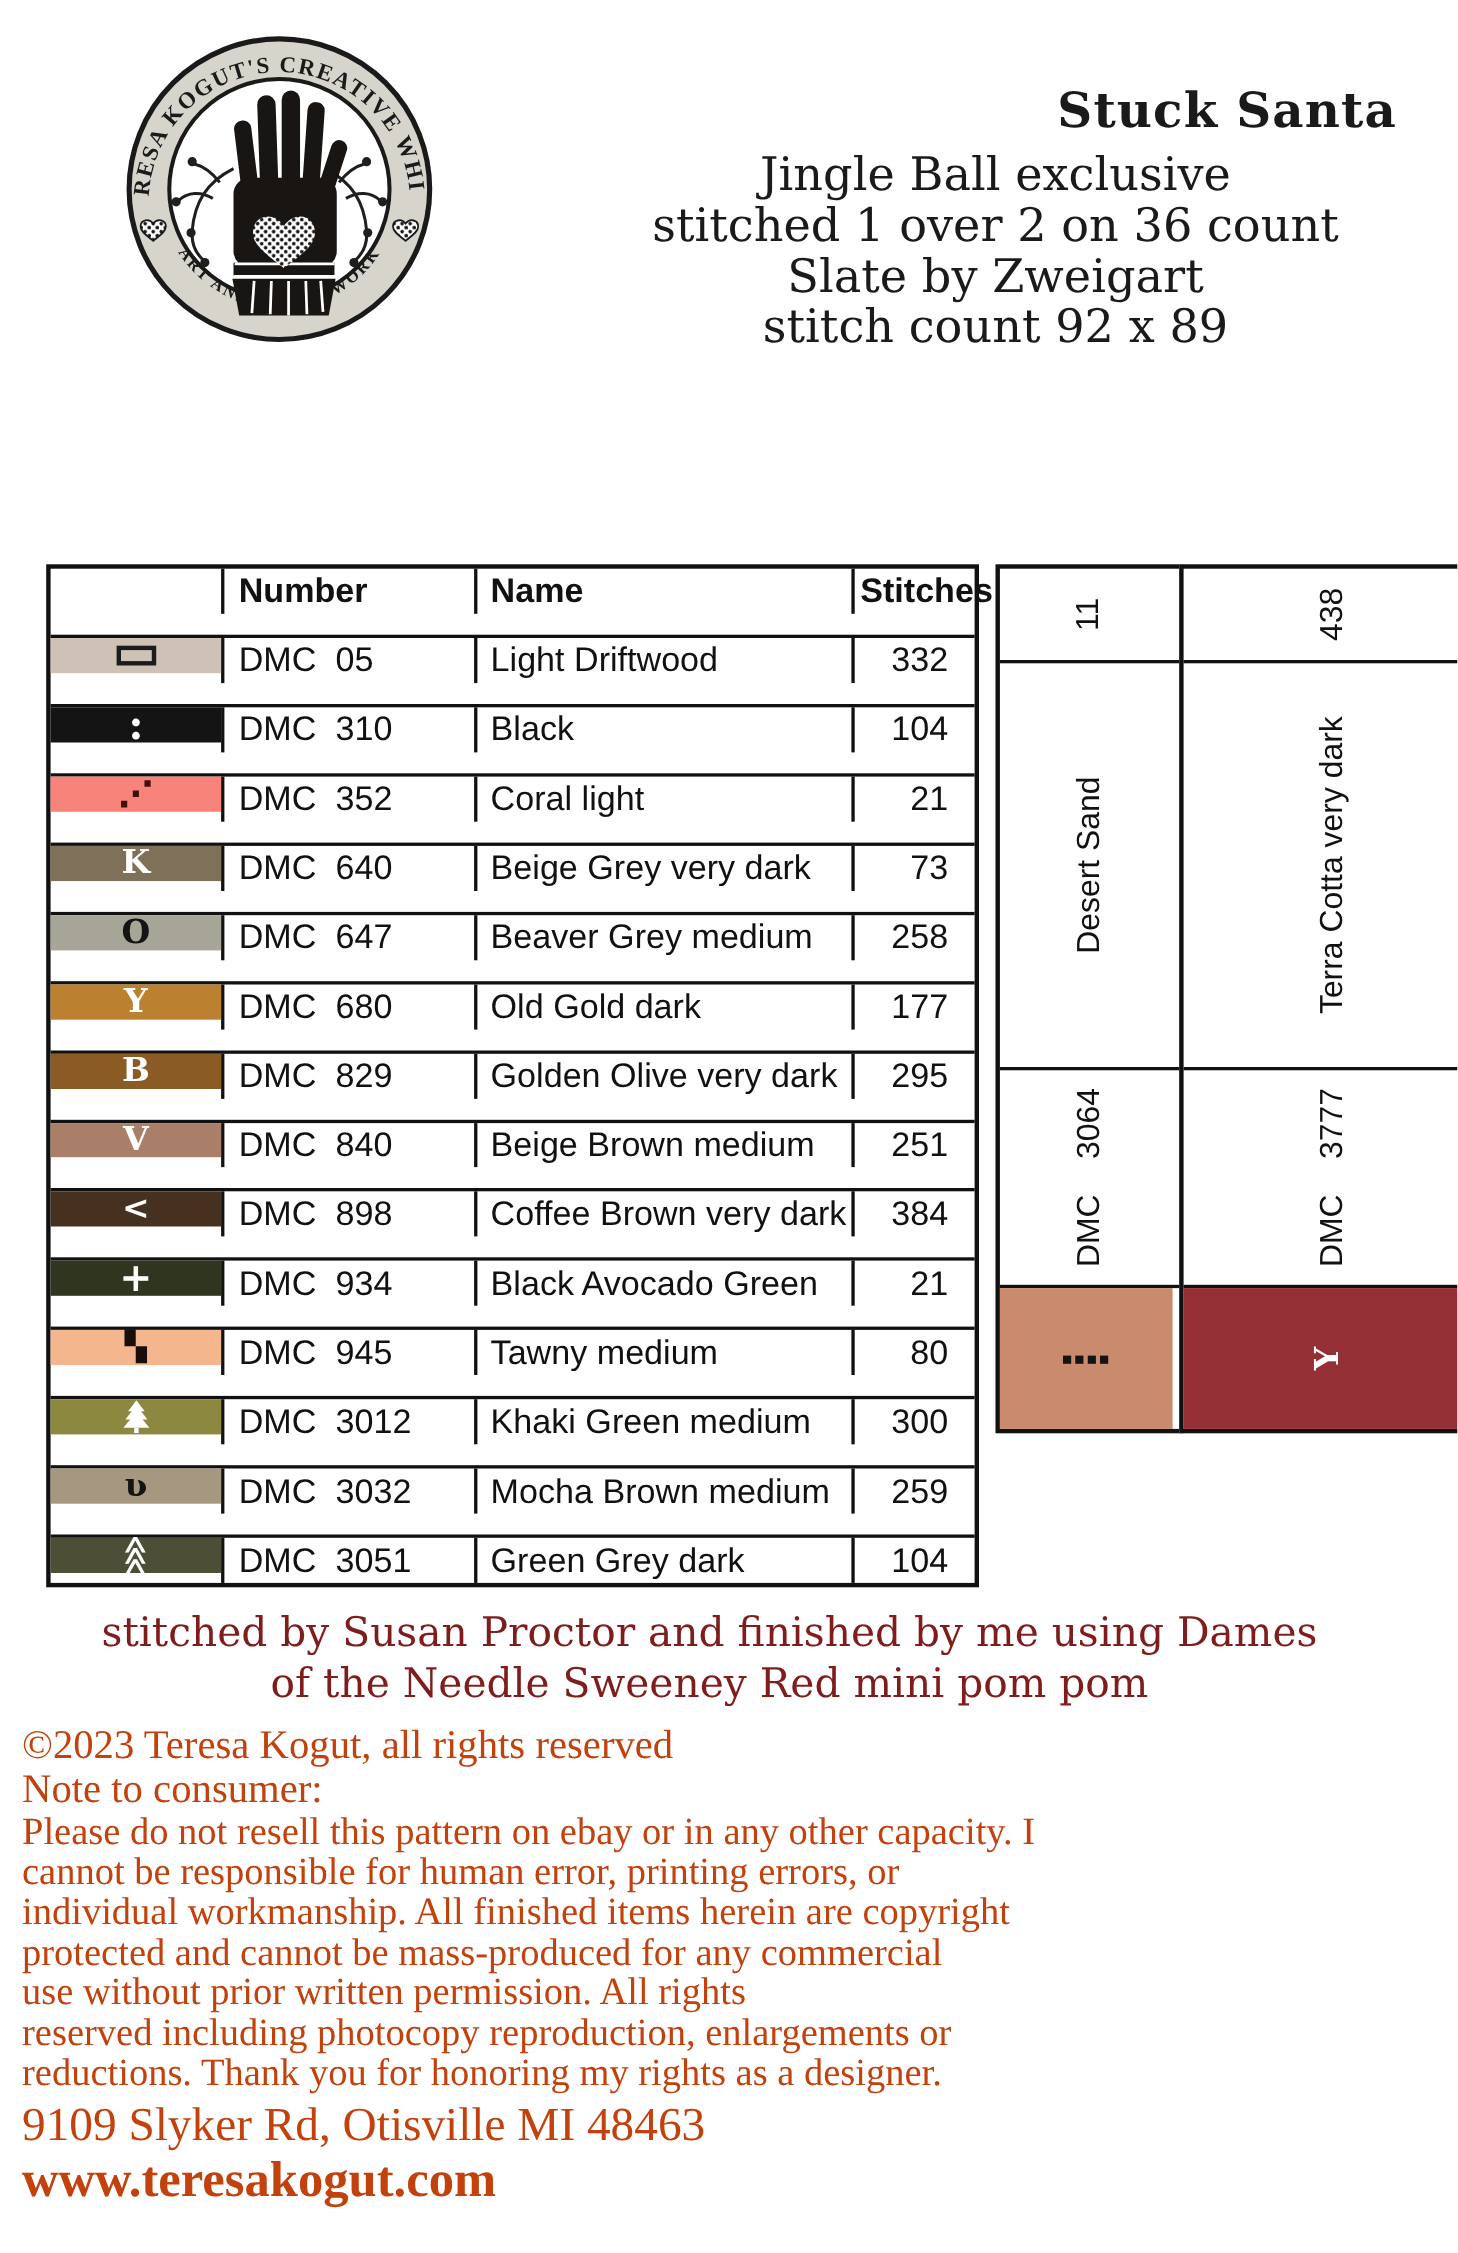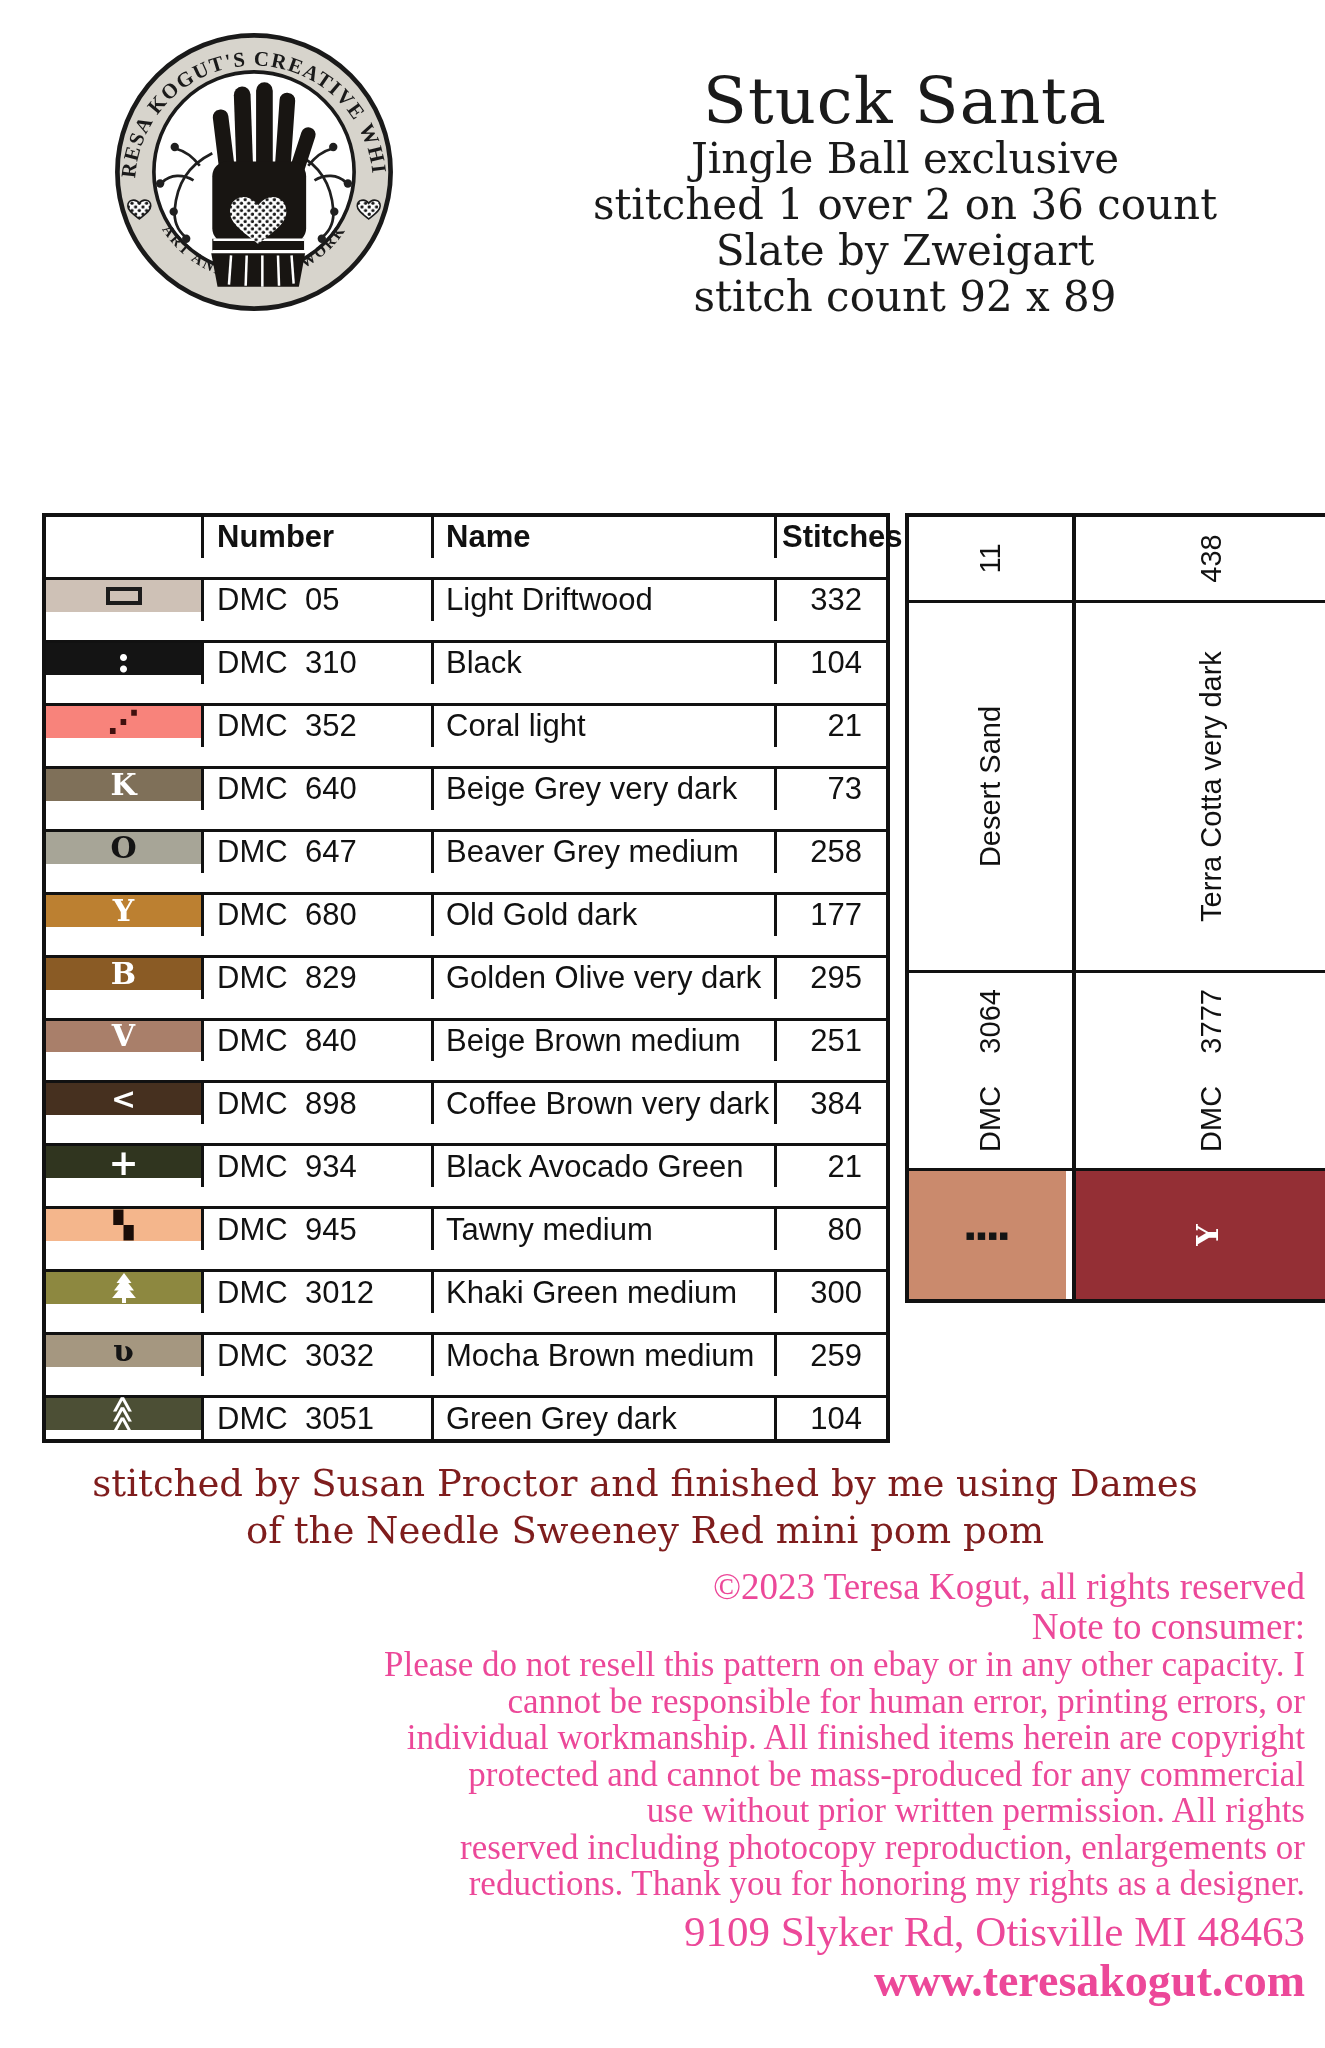--- a/index.html
+++ b/index.html
@@ -5,21 +5,21 @@
   html,body{margin:0;padding:0;background:#ffffff;}
   #page{position:relative;width:1325px;height:2048px;background:#ffffff;overflow:hidden;
         font-family:"Liberation Sans",sans-serif;color:#111;}
 
   
   #logo{position:absolute;left:108px;top:26px;width:292px;height:292px;}
 
   
   #title-block{position:absolute;left:540px;top:66px;width:730px;text-align:center;
                font-family:"DejaVu Serif",serif;color:#1a1a1a;}
-  #title-block .title{font-size:64px;line-height:70px;font-weight:400;letter-spacing:1px;}
+  #title-block .title{font-size:44px;line-height:70px;font-weight:700;letter-spacing:1px;text-align:right;}
   #title-block .sub-line{font-size:42px;line-height:46px;}
 
   
   #main-table{position:absolute;left:42px;top:513px;width:848px;height:930px;
               border:4px solid #111;box-sizing:border-box;display:flex;flex-direction:column;
               background:#fff;font-size:31px;gap:19px;}
   .t-row{display:grid;grid-template-columns:158px 230px 343px 1fr;flex:1;min-height:0;}
   .t-row + .t-row{border-top:3px solid #111;}
   .t-head{font-weight:bold;}
   .cell{display:flex;align-items:center;box-sizing:border-box;min-width:0;}
@@ -52,22 +52,22 @@
   .s-name{flex:1;}
   .s-dmc{height:198px;border-top:3px solid #111;}
   .s-swatch{height:128px;border-top:3px solid #111;position:relative;}
   .s-swatch .fill{position:absolute;left:0;top:0;bottom:0;right:6px;
                   display:flex;align-items:center;justify-content:center;}
   .vtext{transform:rotate(-90deg);white-space:pre;font-size:29px;color:#111;}
 
   
   #credits{position:absolute;left:0;top:1460px;width:1290px;text-align:center;
            font-family:"DejaVu Serif",serif;font-size:37px;line-height:47px;color:#7f1d1d;}
-  #footer{position:absolute;left:20px;top:1566px;width:1285px;text-align:right;
-          font-family:"Liberation Serif",serif;color:#ec4899;}
+  #footer{position:absolute;left:20px;top:1566px;width:1285px;text-align:left;
+          font-family:"Liberation Serif",serif;color:#c2410c;}
   #footer .f-copy{font-size:37px;line-height:41px;}
   #footer .f-note-h{font-size:37px;line-height:40px;}
   #footer .f-line{font-size:35px;line-height:36.5px;}
   #footer .f-addr{font-size:43px;line-height:50px;margin-top:4px;}
   #footer .f-web{font-size:46px;line-height:48px;font-weight:bold;}
 </style>
 </head>
 <body>
 
 <div id="page">

